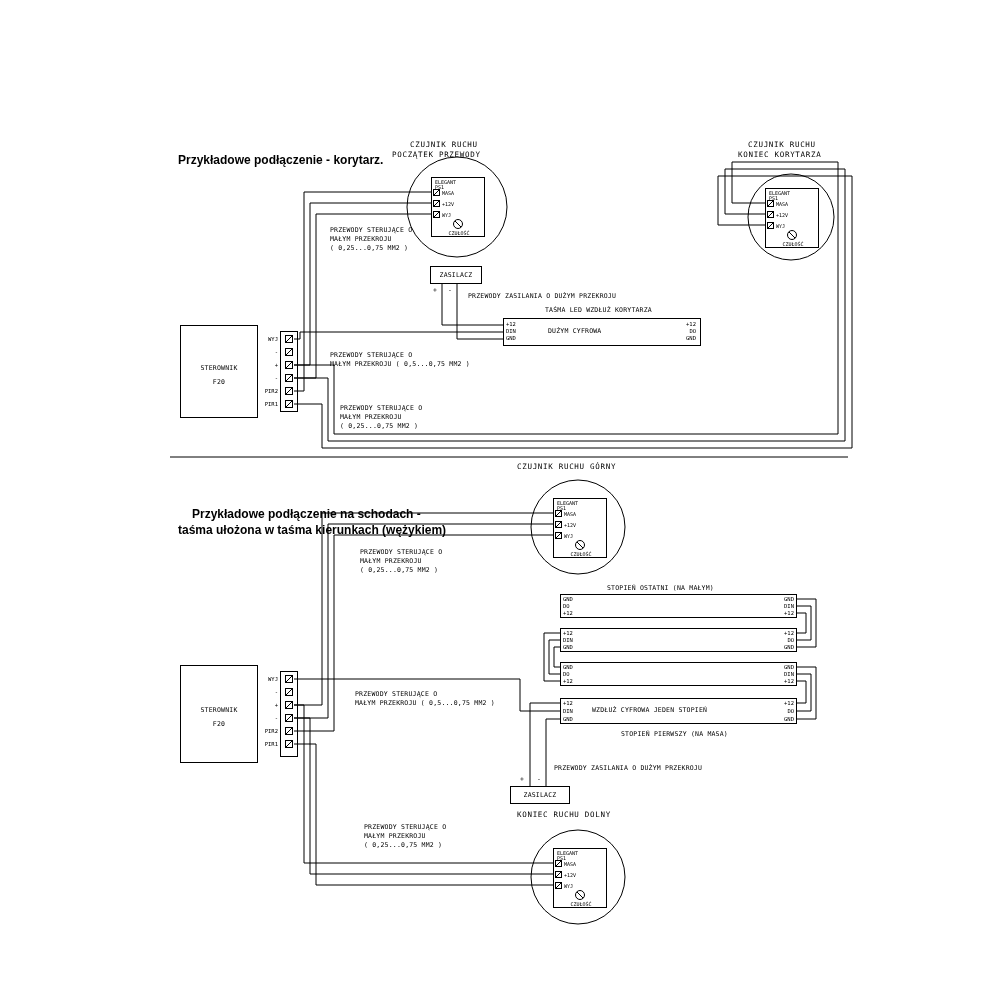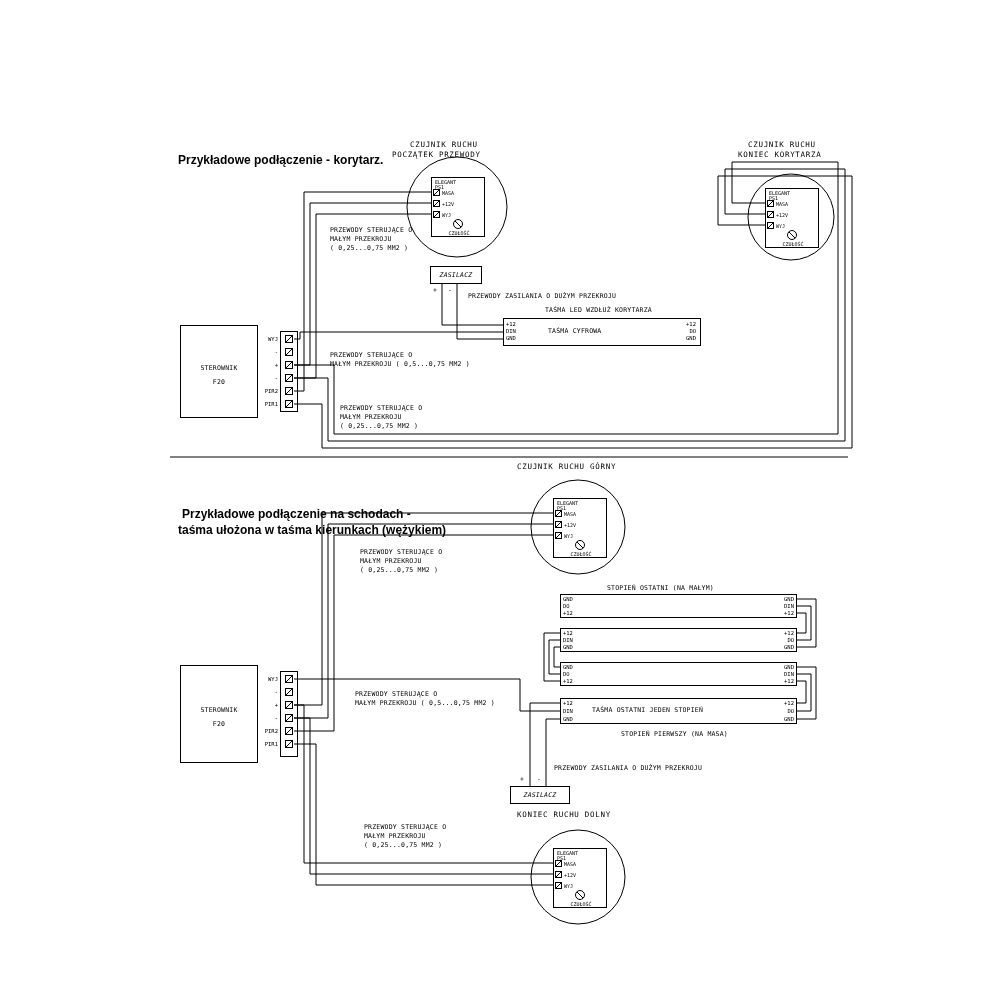--- a/index.html
+++ b/index.html
@@ -5,21 +5,21 @@
   * { margin:0; padding:0; box-sizing:border-box; }
   html,body { background:#fff; }
   #page { position:relative; width:1000px; height:1000px; background:#fff; overflow:hidden;
           font-family:"DejaVu Sans Mono",monospace; color:#000; }
   #canvas { position:absolute; left:0; top:0; width:1000px; height:1000px; }
   .abs { position:absolute; white-space:pre; }
   .t12b { font:bold 12px "Liberation Sans",sans-serif; white-space:pre;margin-top:37px; }
   .t75 { font:7.5px "DejaVu Sans Mono",monospace; letter-spacing:.7px; }
   .t65 { font:6.5px "DejaVu Sans Mono",monospace; letter-spacing:.2px; }
   .t55 { font:5.5px "DejaVu Sans Mono",monospace; }
-  .box { position:absolute; border:1px solid #000; background:#fff;font-style:italic; }
+  .box { position:absolute; border:1px solid #000; background:#fff; }
   .box-clear { position:absolute; border:1px solid #000; background:transparent; }
   .cen { display:flex; align-items:center; justify-content:center; }
   .term { position:absolute; width:7px; height:7px; border:1px solid #000;
           background:linear-gradient(135deg,#fff 42%,#000 42%,#000 58%,#fff 58%); }
   .term8 { width:8px; height:8px; }
   .module { position:absolute; width:54px; height:60px; border:1px solid #000; background:#fff; }
   .mod-brand { position:absolute; left:3px; top:1px; font:5px "DejaVu Sans Mono",monospace; }
   .mod-model { position:absolute; left:3px; top:6px; font:5px "DejaVu Sans Mono",monospace; }
   .mod-tlabel { position:absolute; left:10px; font:5px "DejaVu Sans Mono",monospace; white-space:pre; }
   .mod-pot { position:absolute; left:21px; top:41px; width:10px; height:10px; border:1px solid #000;
@@ -123,21 +123,21 @@
   <div class="box cen t65" style="left:430px;top:266px;width:52px;height:18px">ZASILACZ</div>
   <div class="abs t65" style="left:433px;top:286px">+</div>
   <div class="abs t65" style="left:448px;top:286px">-</div>
   <div class="abs t65" style="left:468px;top:292px">PRZEWODY ZASILANIA O DUŻYM PRZEKROJU</div>
 
   <div class="abs t65" style="left:545px;top:306px">TAŚMA LED WZDŁUŻ KORYTARZA</div>
   <div class="box" style="left:503px;top:318px;width:198px;height:28px"></div>
   <div class="abs t55" style="left:506px;top:321px">+12</div>
   <div class="abs t55" style="left:506px;top:328px">DIN</div>
   <div class="abs t55" style="left:506px;top:335px">GND</div>
-  <div class="abs t65" style="left:548px;top:327px">TAŚMA CYFROWA</div>
+  <div class="abs t65" style="left:548px;top:327px">DUŻYM CYFROWA</div>
   <div class="abs t55 ralign" style="left:666px;top:321px;width:30px">+12</div>
   <div class="abs t55 ralign" style="left:666px;top:328px;width:30px">DO</div>
   <div class="abs t55 ralign" style="left:666px;top:335px;width:30px">GND</div>
 
   <div class="box" style="left:180px;top:325px;width:78px;height:93px"></div>
   <div class="abs t65" style="left:180px;top:364px;width:78px;text-align:center">STEROWNIK</div>
   <div class="abs t65" style="left:180px;top:378px;width:78px;text-align:center">F20</div>
   <div class="box-clear" style="left:280px;top:331px;width:18px;height:81px"></div>
   <div class="term term8" style="left:285px;top:335px"></div>
   <div class="term term8" style="left:285px;top:348px"></div>
@@ -177,21 +177,21 @@
     <div class="term" style="left:1px;top:11px"></div>
     <div class="term" style="left:1px;top:22px"></div>
     <div class="term" style="left:1px;top:33px"></div>
     <div class="mod-tlabel" style="top:11.5px">MASA</div>
     <div class="mod-tlabel" style="top:22.5px">+12V</div>
     <div class="mod-tlabel" style="top:33.5px">WYJ</div>
     <div class="mod-pot"></div>
     <div class="mod-pot-label">CZUŁOŚĆ</div>
   </div>
 
-  <div class="abs t12b" style="left:182px;top:470px">Przykładowe podłączenie na schodach -</div>
+  <div class="abs t12b" style="left:192px;top:470px">Przykładowe podłączenie na schodach -</div>
   <div class="abs t12b" style="left:178px;top:486px">taśma ułożona w taśma kierunkach (wężykiem)</div>
 
   <div class="abs t75" style="left:517px;top:462px">CZUJNIK RUCHU GÓRNY</div>
 
   <div class="abs t65" style="left:360px;top:548px">PRZEWODY STERUJĄCE O</div>
   <div class="abs t65" style="left:360px;top:557px">MAŁYM PRZEKROJU</div>
   <div class="abs t65" style="left:360px;top:566px">( 0,25...0,75 MM2 )</div>
 
   <div class="abs t65" style="left:607px;top:584px">STOPIEŃ OSTATNI (NA MAŁYM)</div>
 
@@ -216,21 +216,21 @@
   <div class="abs t55" style="left:563px;top:671px">DO</div>
   <div class="abs t55" style="left:563px;top:678px">+12</div>
   <div class="abs t55 ralign" style="left:762px;top:664px;width:32px">GND</div>
   <div class="abs t55 ralign" style="left:762px;top:671px;width:32px">DIN</div>
   <div class="abs t55 ralign" style="left:762px;top:678px;width:32px">+12</div>
 
   <div class="box" style="left:560px;top:698px;width:237px;height:26px"></div>
   <div class="abs t55" style="left:563px;top:700px">+12</div>
   <div class="abs t55" style="left:563px;top:708px">DIN</div>
   <div class="abs t55" style="left:563px;top:716px">GND</div>
-  <div class="abs t65" style="left:592px;top:706px">TAŚMA OSTATNI JEDEN STOPIEŃ</div>
+  <div class="abs t65" style="left:592px;top:706px">WZDŁUŻ CYFROWA JEDEN STOPIEŃ</div>
   <div class="abs t55 ralign" style="left:762px;top:700px;width:32px">+12</div>
   <div class="abs t55 ralign" style="left:762px;top:708px;width:32px">DO</div>
   <div class="abs t55 ralign" style="left:762px;top:716px;width:32px">GND</div>
 
   <div class="abs t65" style="left:621px;top:730px">STOPIEŃ PIERWSZY (NA MASA)</div>
 
   <div class="box" style="left:180px;top:665px;width:78px;height:98px"></div>
   <div class="abs t65" style="left:180px;top:706px;width:78px;text-align:center">STEROWNIK</div>
   <div class="abs t65" style="left:180px;top:720px;width:78px;text-align:center">F20</div>
   <div class="box-clear" style="left:280px;top:671px;width:18px;height:86px"></div>

